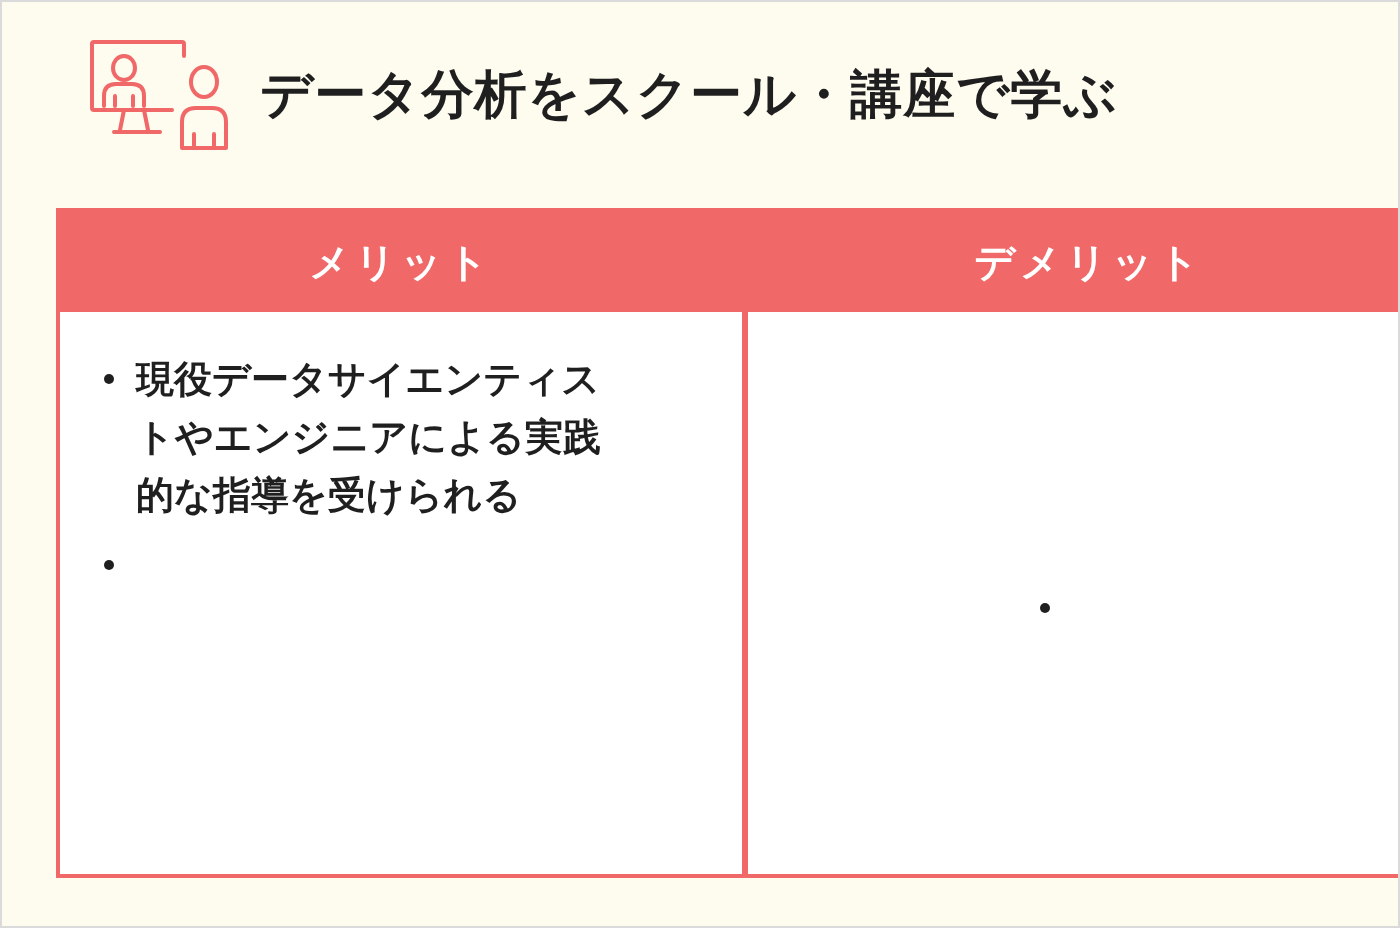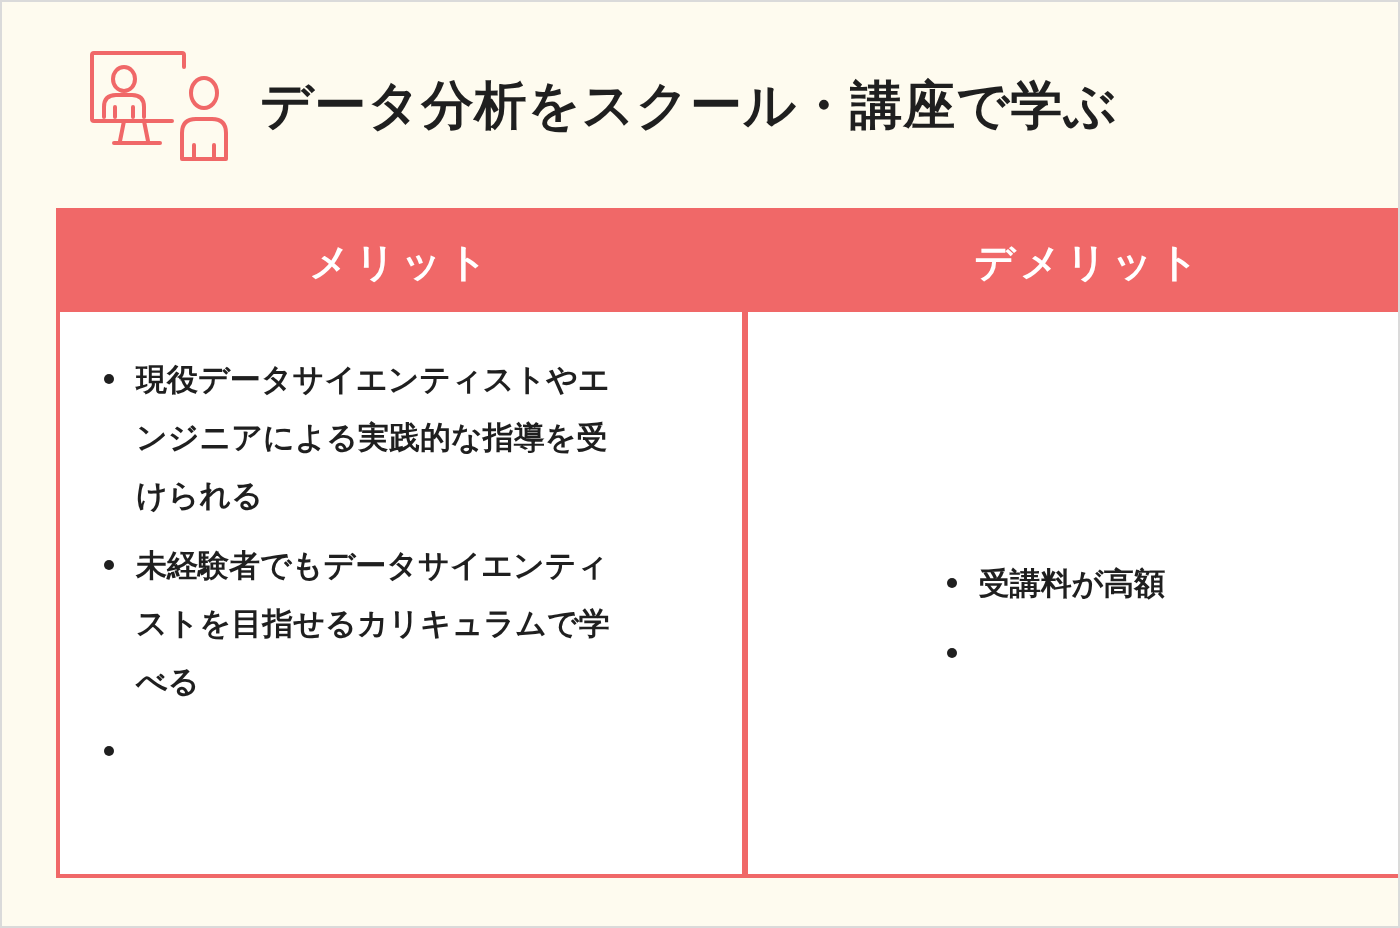--- a/index.html
+++ b/index.html
@@ -6,21 +6,21 @@
     body {
       width: 1400px; height: 928px;
       background: #fefbef;
       box-sizing: border-box;
       border: 2px solid #dadada;
       position: relative;
       font-family: "DejaVu Sans", "Liberation Sans", sans-serif;
       overflow: hidden;
     }
     .header {
-      position: absolute; left: 86px; top: 47px;
+      position: absolute; left: 86px; top: 36px;
       display: flex; align-items: center;
     }
     .header svg { display: block; }
     .title {
       margin-left: 22px;
       font-size: 52px; font-weight: bold; color: #1f1f1f;
       letter-spacing: 1px; white-space: nowrap;
     }
     .card {
       position: absolute; top: 206px;
@@ -37,21 +37,21 @@
       display: flex; align-items: center; justify-content: center;
       letter-spacing: 5px;
     }
     .card-body { position: relative; height: 562px; }
     ul { list-style: none; margin: 0; padding: 0; }
     .merit ul { position: absolute; left: 40px; top: 38px; width: 520px; }
     .demerit .card-body { display: flex; align-items: center; justify-content: center; }
     .demerit ul { margin-left: -70px; }
     li {
       position: relative; padding-left: 36px;
-      font-size: 31px; font-weight: bold; color: #1f1f1f;
+      font-size: 38px; font-weight: bold; color: #1f1f1f;
       line-height: 58px; margin-bottom: 12px;
     }
     .demerit li { line-height: 50px; margin-bottom: 20px; }
     li .dot {
       position: absolute; left: 4px; top: 24px;
       width: 10px; height: 10px; border-radius: 50%; background: #1f1f1f;
     }
     .demerit li .dot { top: 20px; }
   </style>
 </head>
@@ -71,27 +71,25 @@
     </svg>
   </span>
   <div class="title">データ分析をスクール・講座で学ぶ</div>
 </div>
 
 <div class="card merit">
   <div class="card-head">メリット</div>
   <div class="card-body">
     <ul>
       <li><span class="dot"></span><span>現役データサイエンティストやエンジニアによる実践的な指導を受けられる</span></li>
-      <li><span class="dot"></span><span>未経験者でもデータサイエンティストを目指せるカリキュラムで学べる</span></li>
       <li><span class="dot"></span></li>
     </ul>
   </div>
 </div>
 
 <div class="card demerit">
   <div class="card-head">デメリット</div>
   <div class="card-body">
     <ul>
-      <li><span class="dot"></span><span>受講料が高額</span></li>
       <li><span class="dot"></span></li>
     </ul>
   </div>
 </div>
 
 </body></html>

